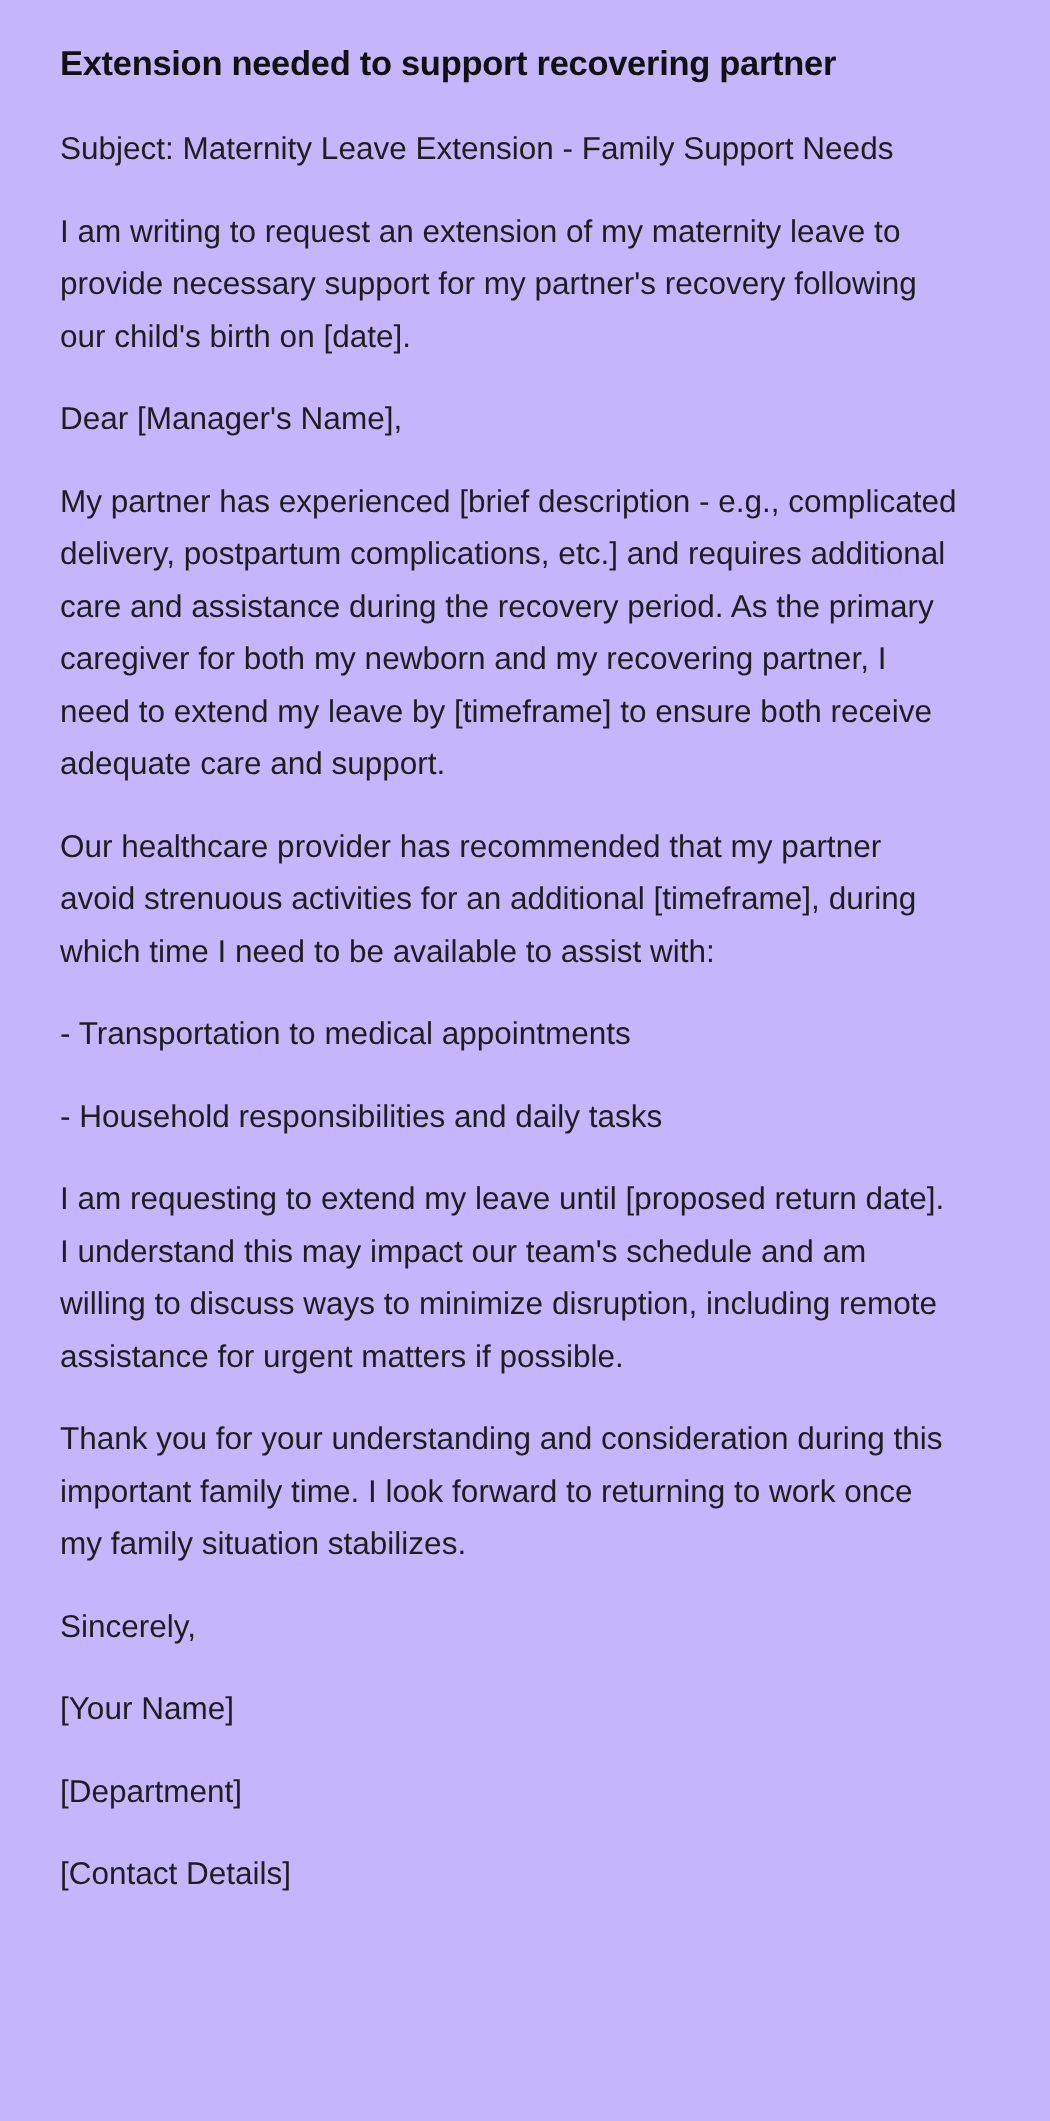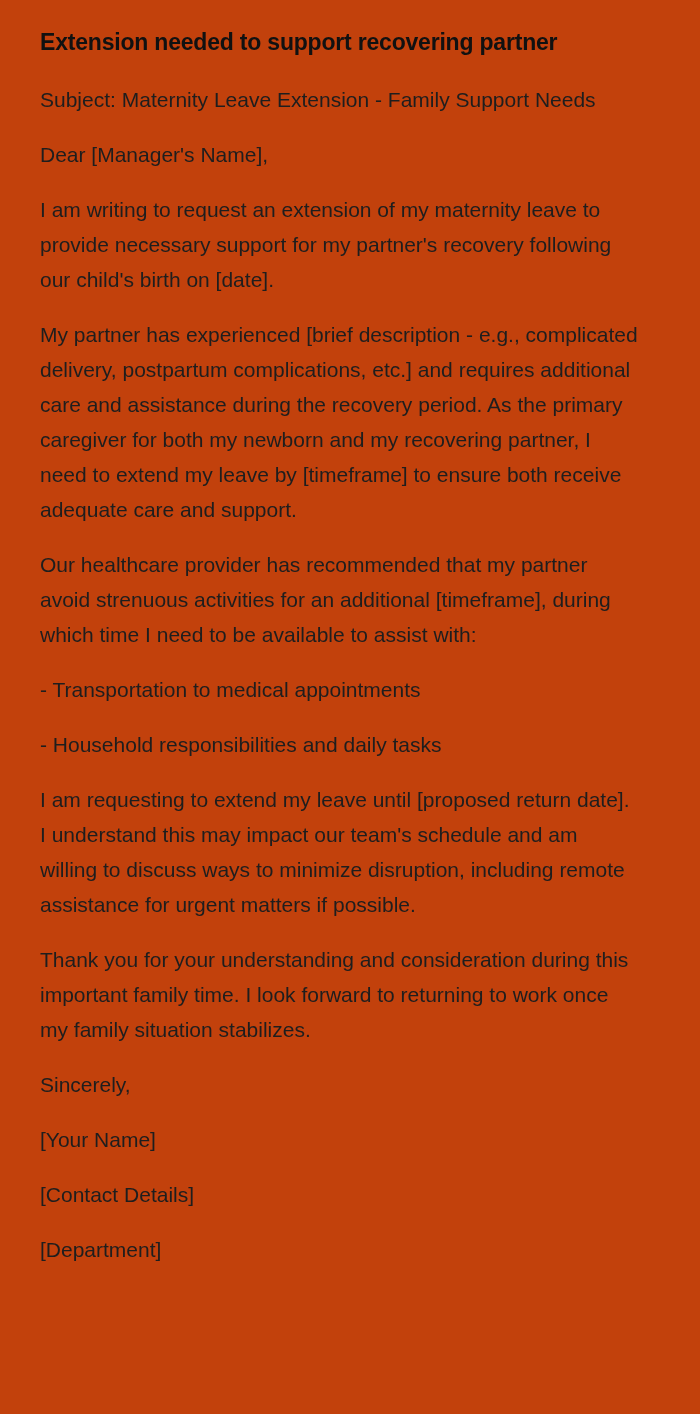--- a/index.html
+++ b/index.html
@@ -5,21 +5,21 @@
   html, body {
     margin: 0;
     padding: 0;
     background: #ffffff;
   }
   .page {
     width: 700px;
     min-height: 1414px;
     box-sizing: border-box;
     padding: 28px 35px 40px 40px;
-    background: #c2410c;
+    background: #c4b5fd;
     color: #1e1e1e;
     font-family: "Liberation Sans", sans-serif;
   }
   .doc-title {
     font-size: 23px;
     line-height: 28px;
     font-weight: 700;
     margin: 0 0 26px 0;
     color: #111111;
     letter-spacing: -0.2px;
@@ -38,38 +38,38 @@
 </style>
 </head>
 <body>
 
 <div class="page">
 
   <h1 class="doc-title">Extension needed to support recovering partner</h1>
 
   <p class="para">Subject: Maternity Leave Extension - Family Support Needs</p>
 
+  <p class="para">I am writing to request an extension of my maternity leave to provide necessary support for my partner's recovery following our child's birth on [date].</p>
+
   <p class="para">Dear [Manager's Name],</p>
-
-  <p class="para">I am writing to request an extension of my maternity leave to provide necessary support for my partner's recovery following our child's birth on [date].</p>
 
   <p class="para">My partner has experienced [brief description - e.g., complicated delivery, postpartum complications, etc.] and requires additional care and assistance during the recovery period. As the primary caregiver for both my newborn and my recovering partner, I need to extend my leave by [timeframe] to ensure both receive adequate care and support.</p>
 
   <p class="para">Our healthcare provider has recommended that my partner avoid strenuous activities for an additional [timeframe], during which time I need to be available to assist with:</p>
 
   <div class="list-block">
     <p class="para">- Transportation to medical appointments</p>
     <p class="para">- Household responsibilities and daily tasks</p>
   </div>
 
   <p class="para">I am requesting to extend my leave until [proposed return date]. I understand this may impact our team's schedule and am willing to discuss ways to minimize disruption, including remote assistance for urgent matters if possible.</p>
 
   <p class="para">Thank you for your understanding and consideration during this important family time. I look forward to returning to work once my family situation stabilizes.</p>
 
   <p class="para">Sincerely,</p>
 
   <p class="para">[Your Name]</p>
 
+  <p class="para">[Department]</p>
+
   <p class="para">[Contact Details]</p>
-
-  <p class="para">[Department]</p>
 
 </div>
 
 </body></html>

